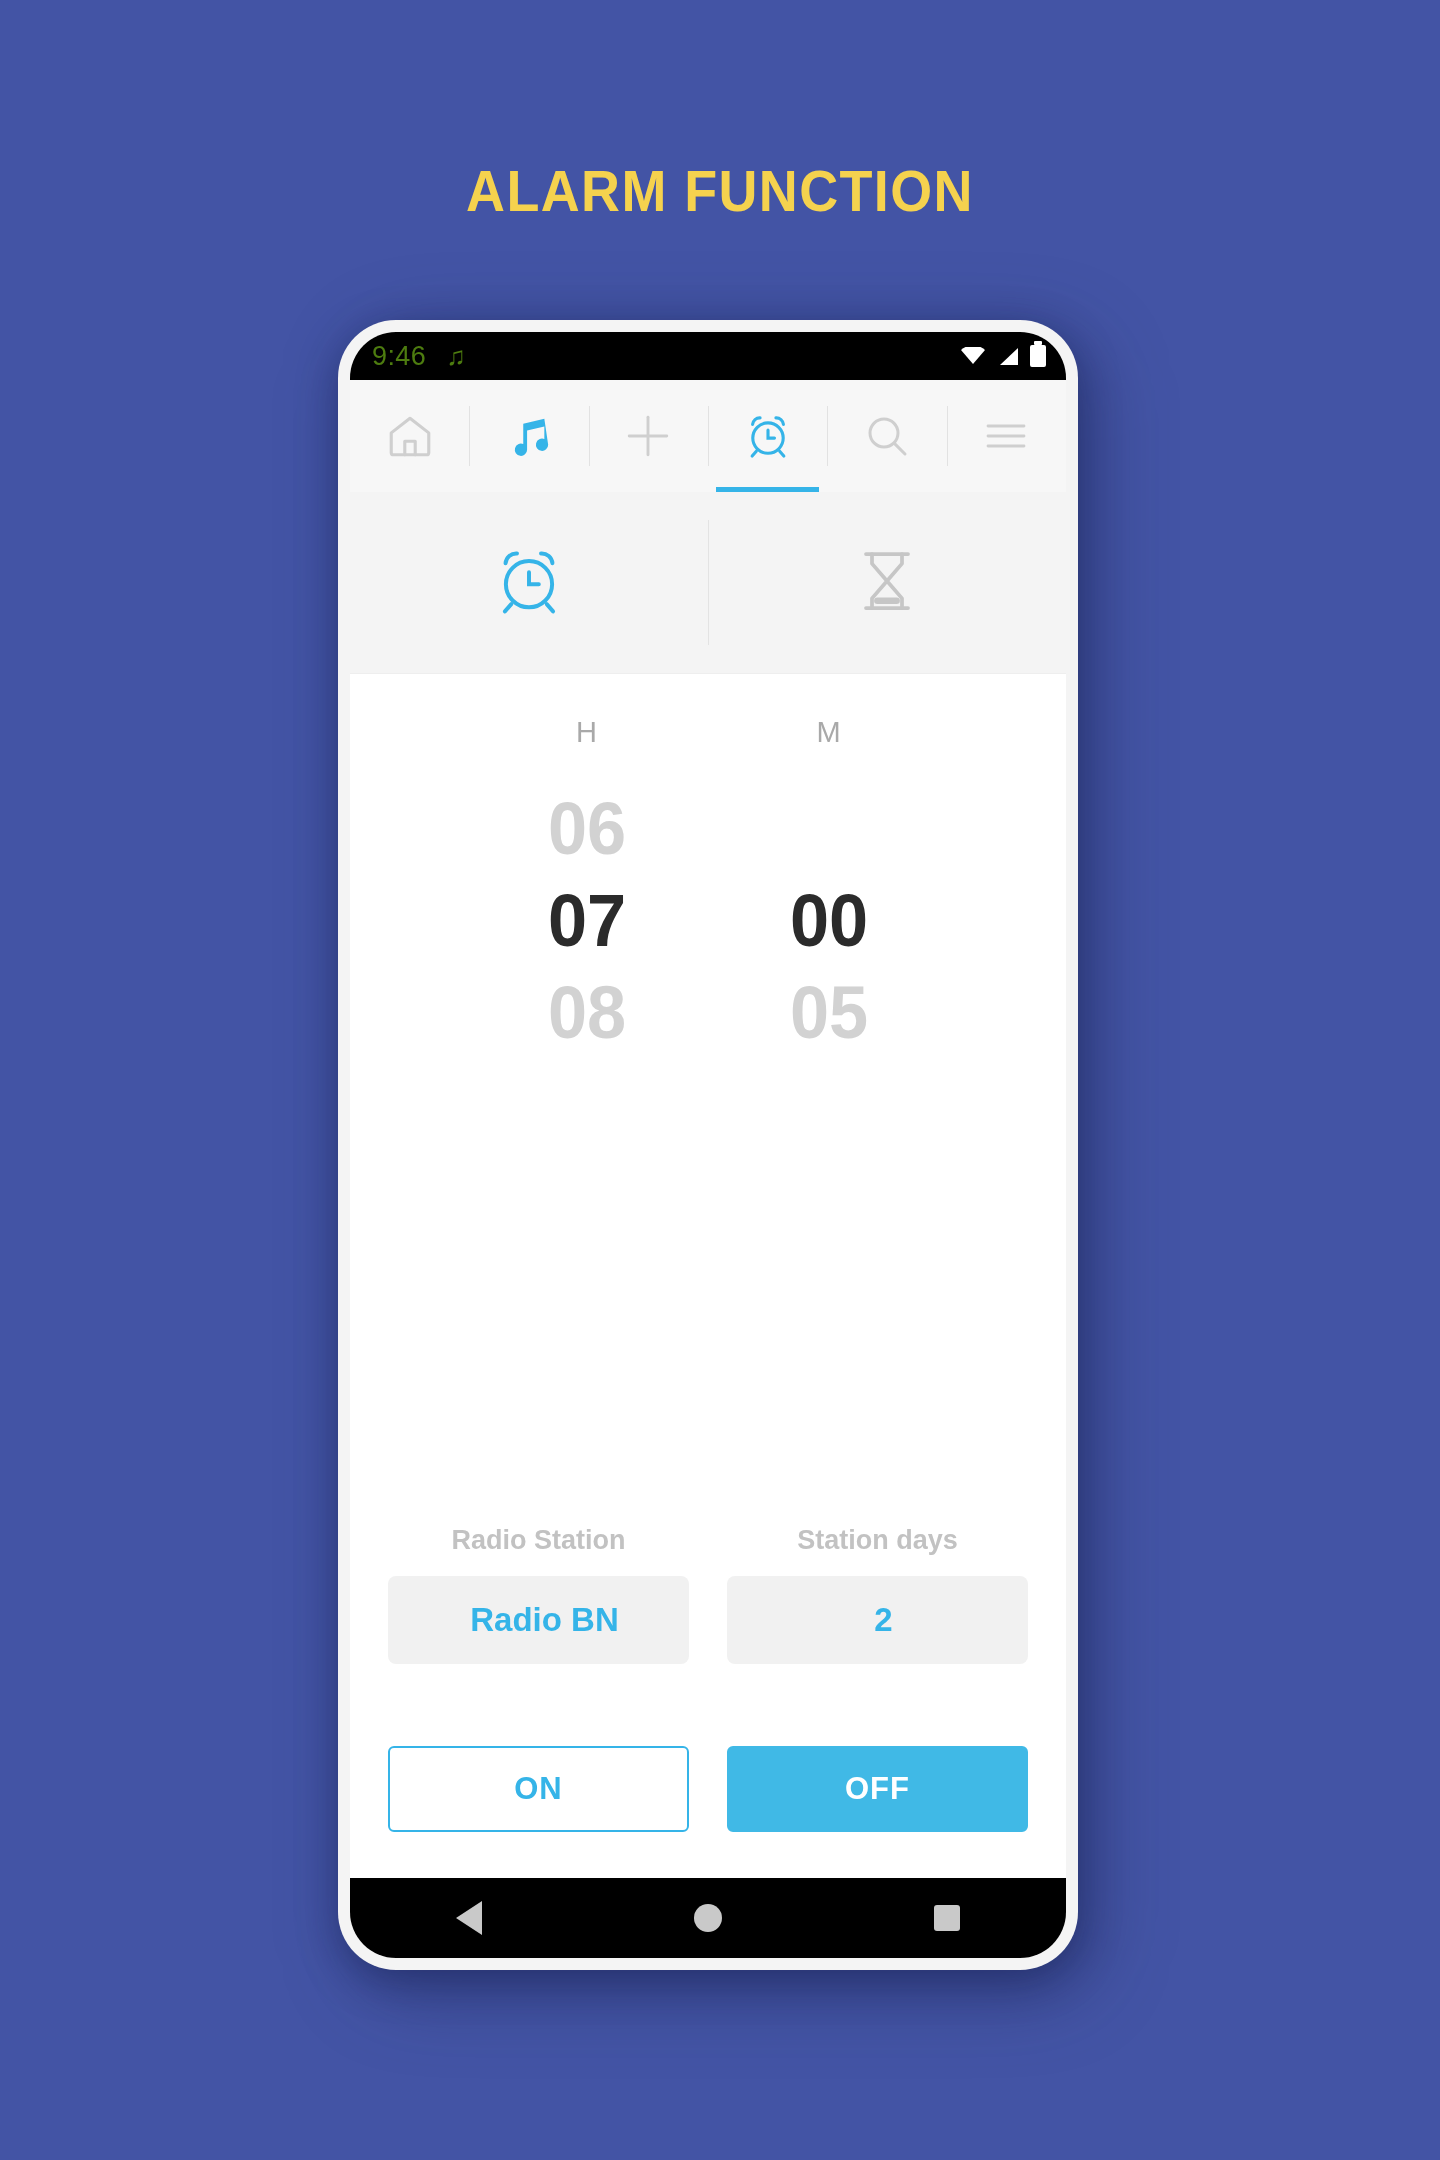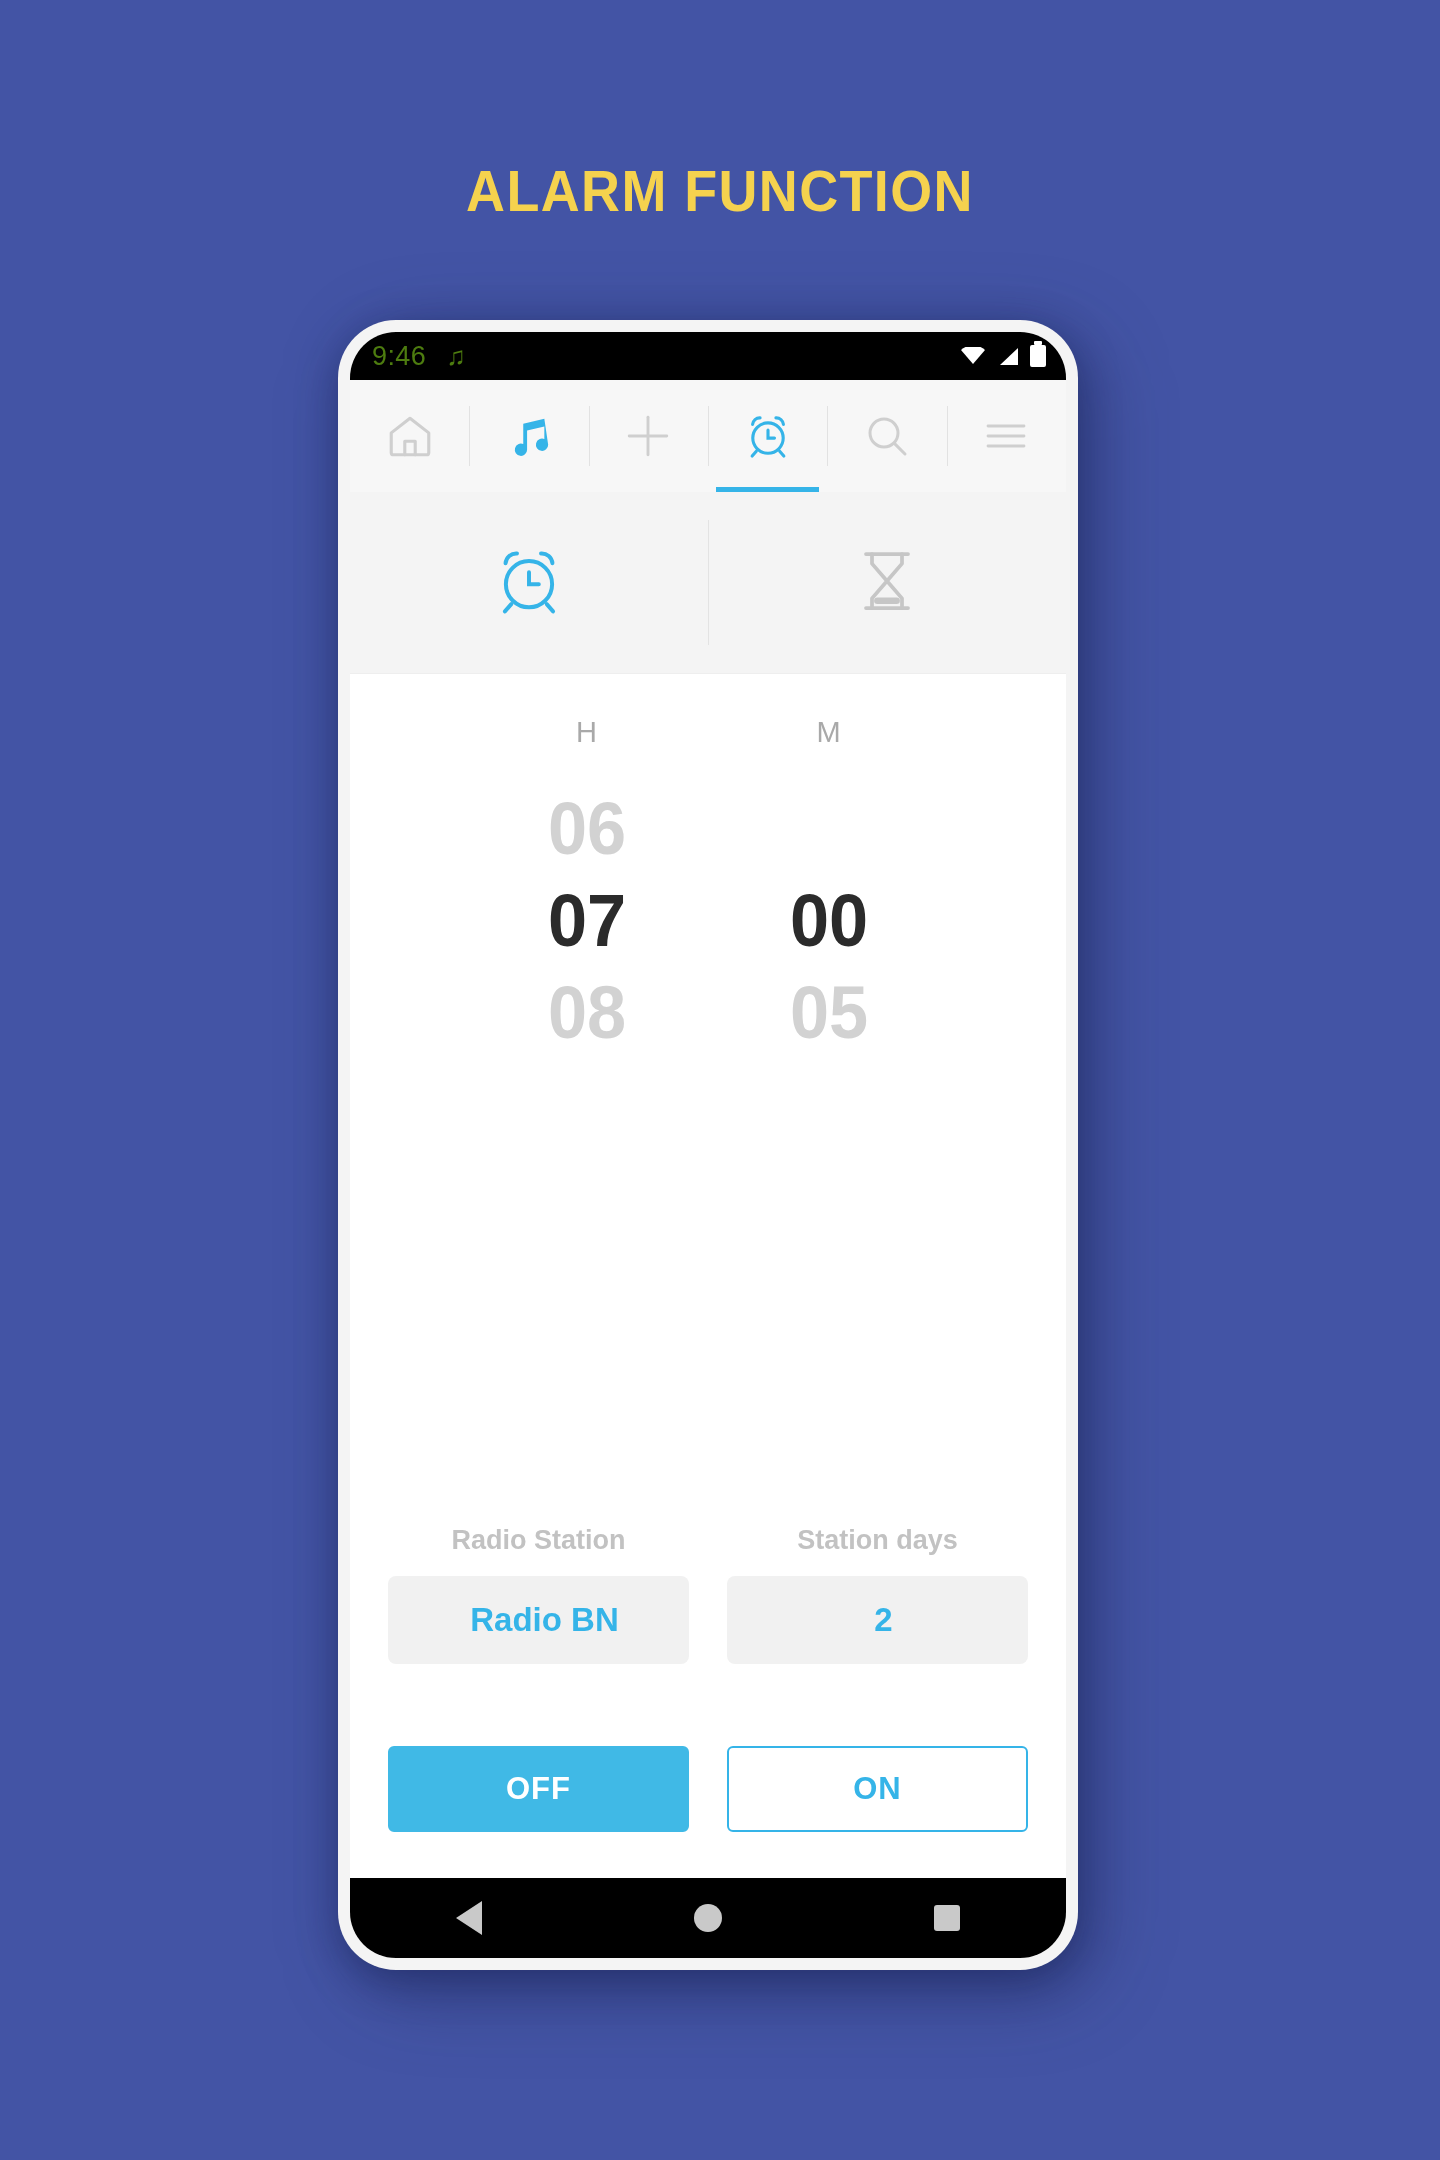--- a/index.html
+++ b/index.html
@@ -389,22 +389,22 @@
             <div class="field-label">Radio Station</div>
             <div class="field-box">Radio BN</div>
           </div>
           <div class="field">
             <div class="field-label">Station days</div>
             <div class="field-box">2</div>
           </div>
         </div>
 
         <div class="buttons">
+          <div class="btn btn-on">ON</div>
           <div class="btn btn-off">OFF</div>
-          <div class="btn btn-on">ON</div>
         </div>
       </div>
 
       <div class="androidnav">
         <div class="key">
           <span class="tri"></span>
         </div>
         <div class="key">
           <span class="circ"></span>
         </div>

